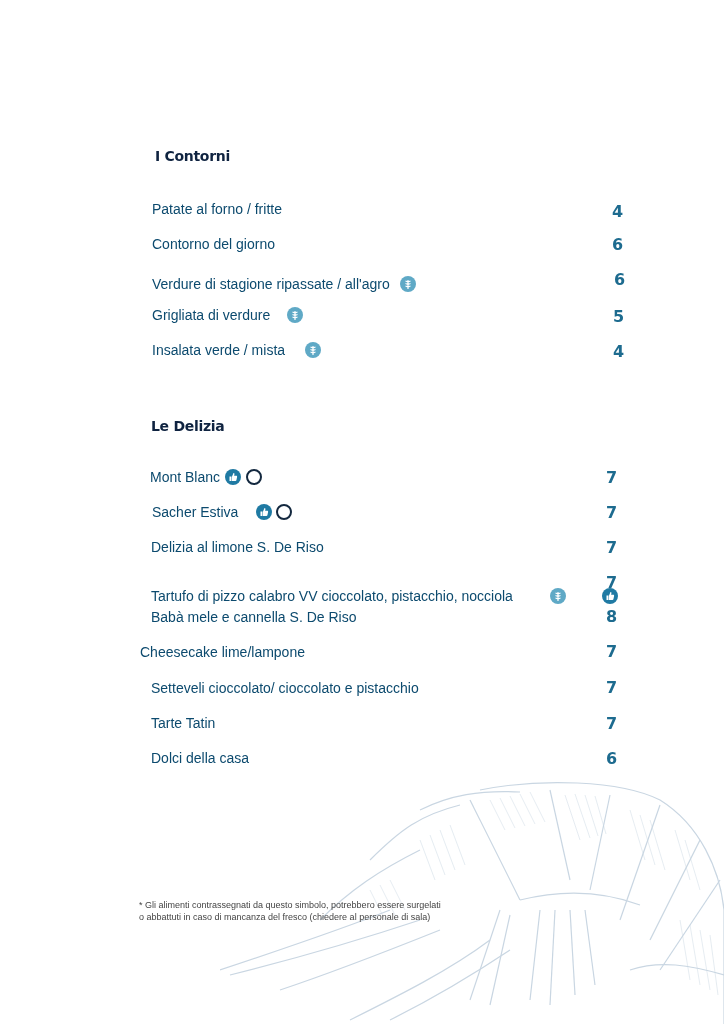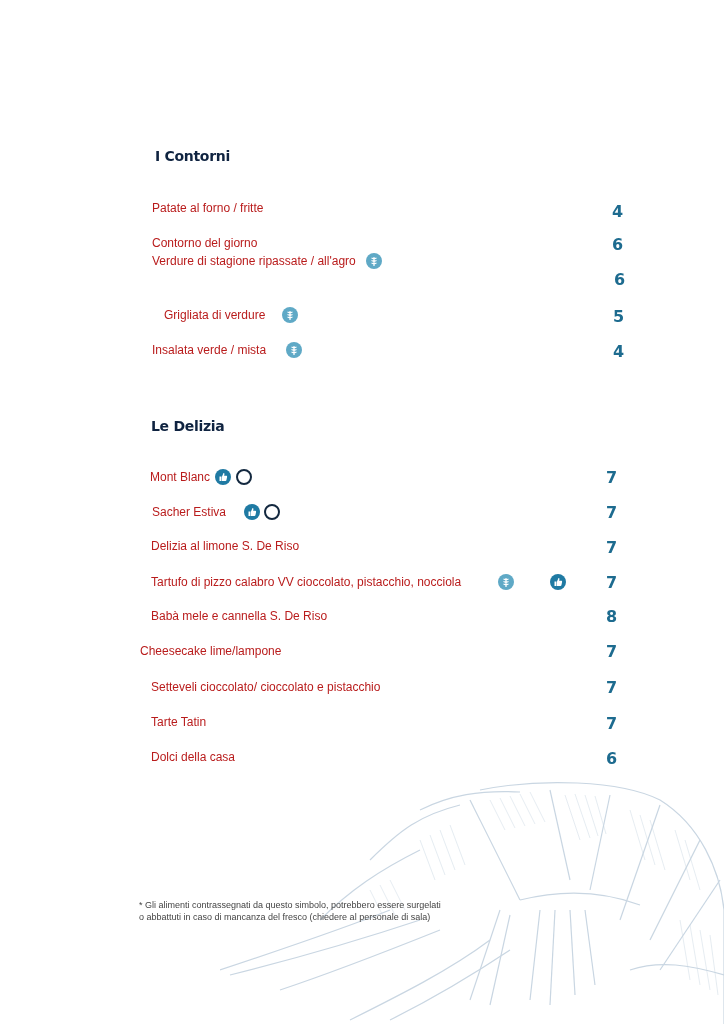--- a/index.html
+++ b/index.html
@@ -11,21 +11,21 @@
     .shrimp {
       position: absolute; left: 220px; top: 770px; width: 504px; height: 254px;
       z-index: 0;
     }
     .section-title {
       position: absolute; font-family: "DejaVu Sans", sans-serif;
       font-weight: bold; font-size: 14px; color: #0f2340; white-space: nowrap;
       letter-spacing: -0.3px;
     }
     .item {
-      position: absolute; font-size: 12px; color: #b91c1c; white-space: nowrap;
+      position: absolute; font-size: 14px; color: #0c4a6e; white-space: nowrap;
       display: flex; align-items: center;
     }
     .price {
       position: absolute; font-size: 16px; font-weight: bold; color: #1d6b8f;
       font-family: "DejaVu Sans", sans-serif;
     }
     .ico {
       display: inline-block; width: 16px; height: 16px; border-radius: 50%;
       position: relative; vertical-align: middle; flex: none;
     }
@@ -80,31 +80,31 @@
 <div class="item" style="left:152px; top:201px;">
   <span>Patate al forno / fritte</span>
 </div>
 <div class="price" style="left:612px; top:202px;">4</div>
 
 <div class="item" style="left:152px; top:236px;">
   <span>Contorno del giorno</span>
 </div>
 <div class="price" style="left:612px; top:235px;">6</div>
 
-<div class="item" style="left:152px; top:253px;">
+<div class="item" style="left:152px; top:276px;">
   <span>Verdure di stagione ripassate / all'agro</span>
   <span class="ico grain" style="margin-left:10px;">
     <svg viewBox="0 0 16 16">
         <path d="M8 4 V13 M8 6 L5.5 5 M8 6 L10.5 5 M8 8.5 L5.5 7.5 M8 8.5 L10.5 7.5 M8 11 L5.5 10 M8 11 L10.5 10" stroke="#fff" stroke-width="1.2" fill="none"></path>
       </svg>
   </span>
 </div>
 <div class="price" style="left:614px; top:270px;">6</div>
 
-<div class="item" style="left:152px; top:307px;margin-left:12px;">
+<div class="item" style="left:152px; top:307px;">
   <span>Grigliata di verdure</span>
   <span class="ico grain" style="margin-left:17px;">
     <svg viewBox="0 0 16 16">
         <path d="M8 4 V13 M8 6 L5.5 5 M8 6 L10.5 5 M8 8.5 L5.5 7.5 M8 8.5 L10.5 7.5 M8 11 L5.5 10 M8 11 L10.5 10" stroke="#fff" stroke-width="1.2" fill="none"></path>
       </svg>
   </span>
 </div>
 <div class="price" style="left:613px; top:307px;">5</div>
 
 <div class="item" style="left:152px; top:342px;">
@@ -139,21 +139,21 @@
   </span>
   <span class="ico chef" style="margin-left:4px;"></span>
 </div>
 <div class="price" style="left:606px; top:503px;">7</div>
 
 <div class="item" style="left:151px; top:539px;">
   <span>Delizia al limone S. De Riso</span>
 </div>
 <div class="price" style="left:606px; top:538px;">7</div>
 
-<div class="item" style="left:151px; top:574px;gap:29px;">
+<div class="item" style="left:151px; top:588px;gap:29px;">
   <span>Tartufo di pizzo calabro VV cioccolato, pistacchio, nocciola</span>
   <span class="ico grain" style="margin-left:8px;">
     <svg viewBox="0 0 16 16">
         <path d="M8 4 V13 M8 6 L5.5 5 M8 6 L10.5 5 M8 8.5 L5.5 7.5 M8 8.5 L10.5 7.5 M8 11 L5.5 10 M8 11 L10.5 10" stroke="#fff" stroke-width="1.2" fill="none"></path>
       </svg>
   </span>
   <span class="ico thumb" style="margin-left:7px;">
     <svg viewBox="0 0 16 16">
         <path d="M4.5 7.5 H6.5 V12 H4.5 Z M7 7.5 L8.5 4 C9.3 4 9.6 4.6 9.4 5.4 L9.1 6.8 H11.3 C11.9 6.8 12.2 7.3 12.1 7.9 L11.4 11.2 C11.3 11.7 10.9 12 10.4 12 H7 Z" fill="#fff"></path>
       </svg>

